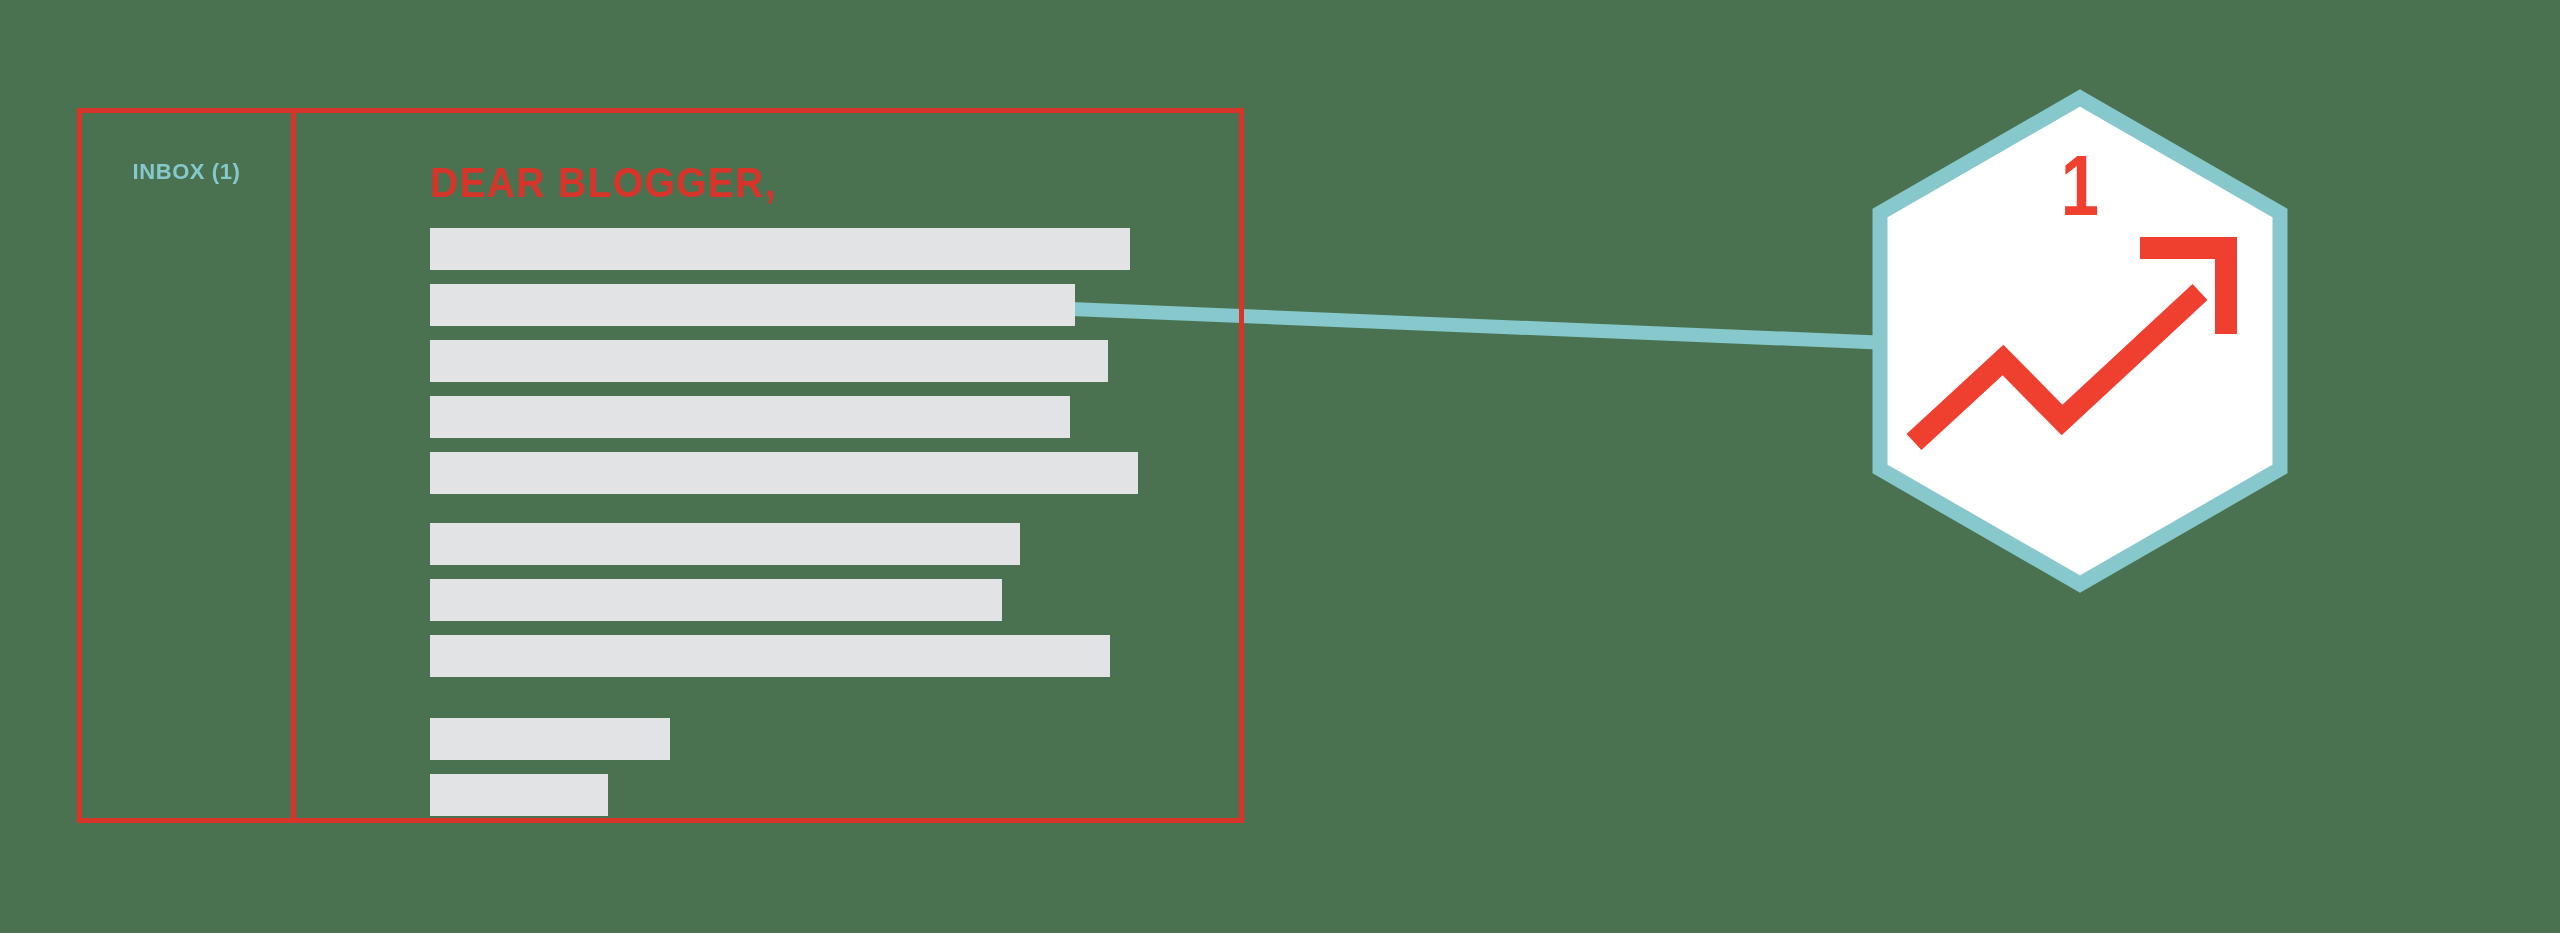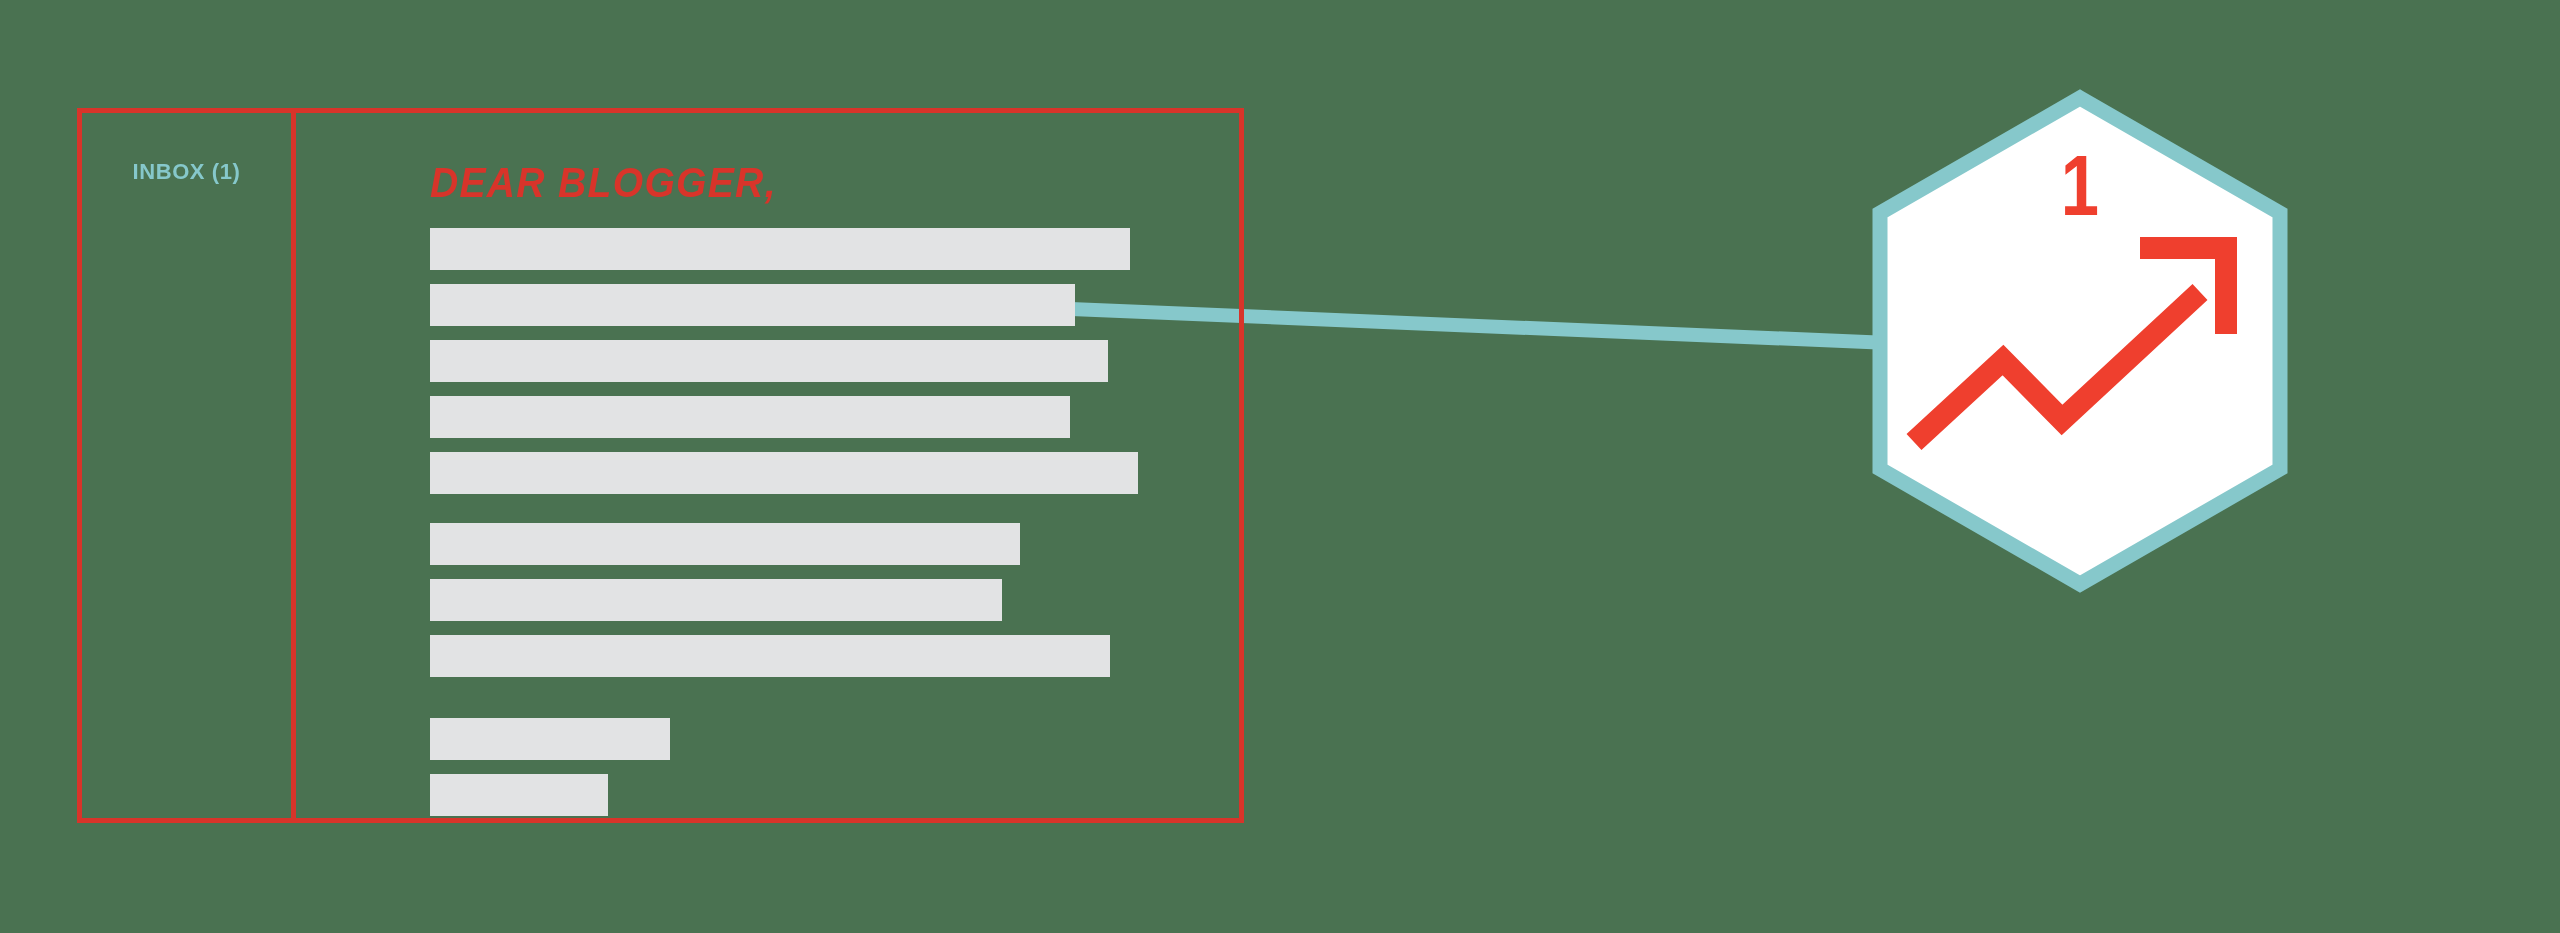--- a/index.html
+++ b/index.html
@@ -58,21 +58,20 @@
     font-family: "Liberation Sans", sans-serif;
     white-space: nowrap;
   }
 
   .email-body {
     position: absolute;
     left: 214px;
     top: 0;
     right: 0;
     bottom: 0;
-    font-style: italic;
   }
 
   .email-heading {
     position: absolute;
     left: 134px;
     top: 46px;
     color: #d8342a;
     font-size: 42px;
     font-weight: bold;
     letter-spacing: 1.4px;

